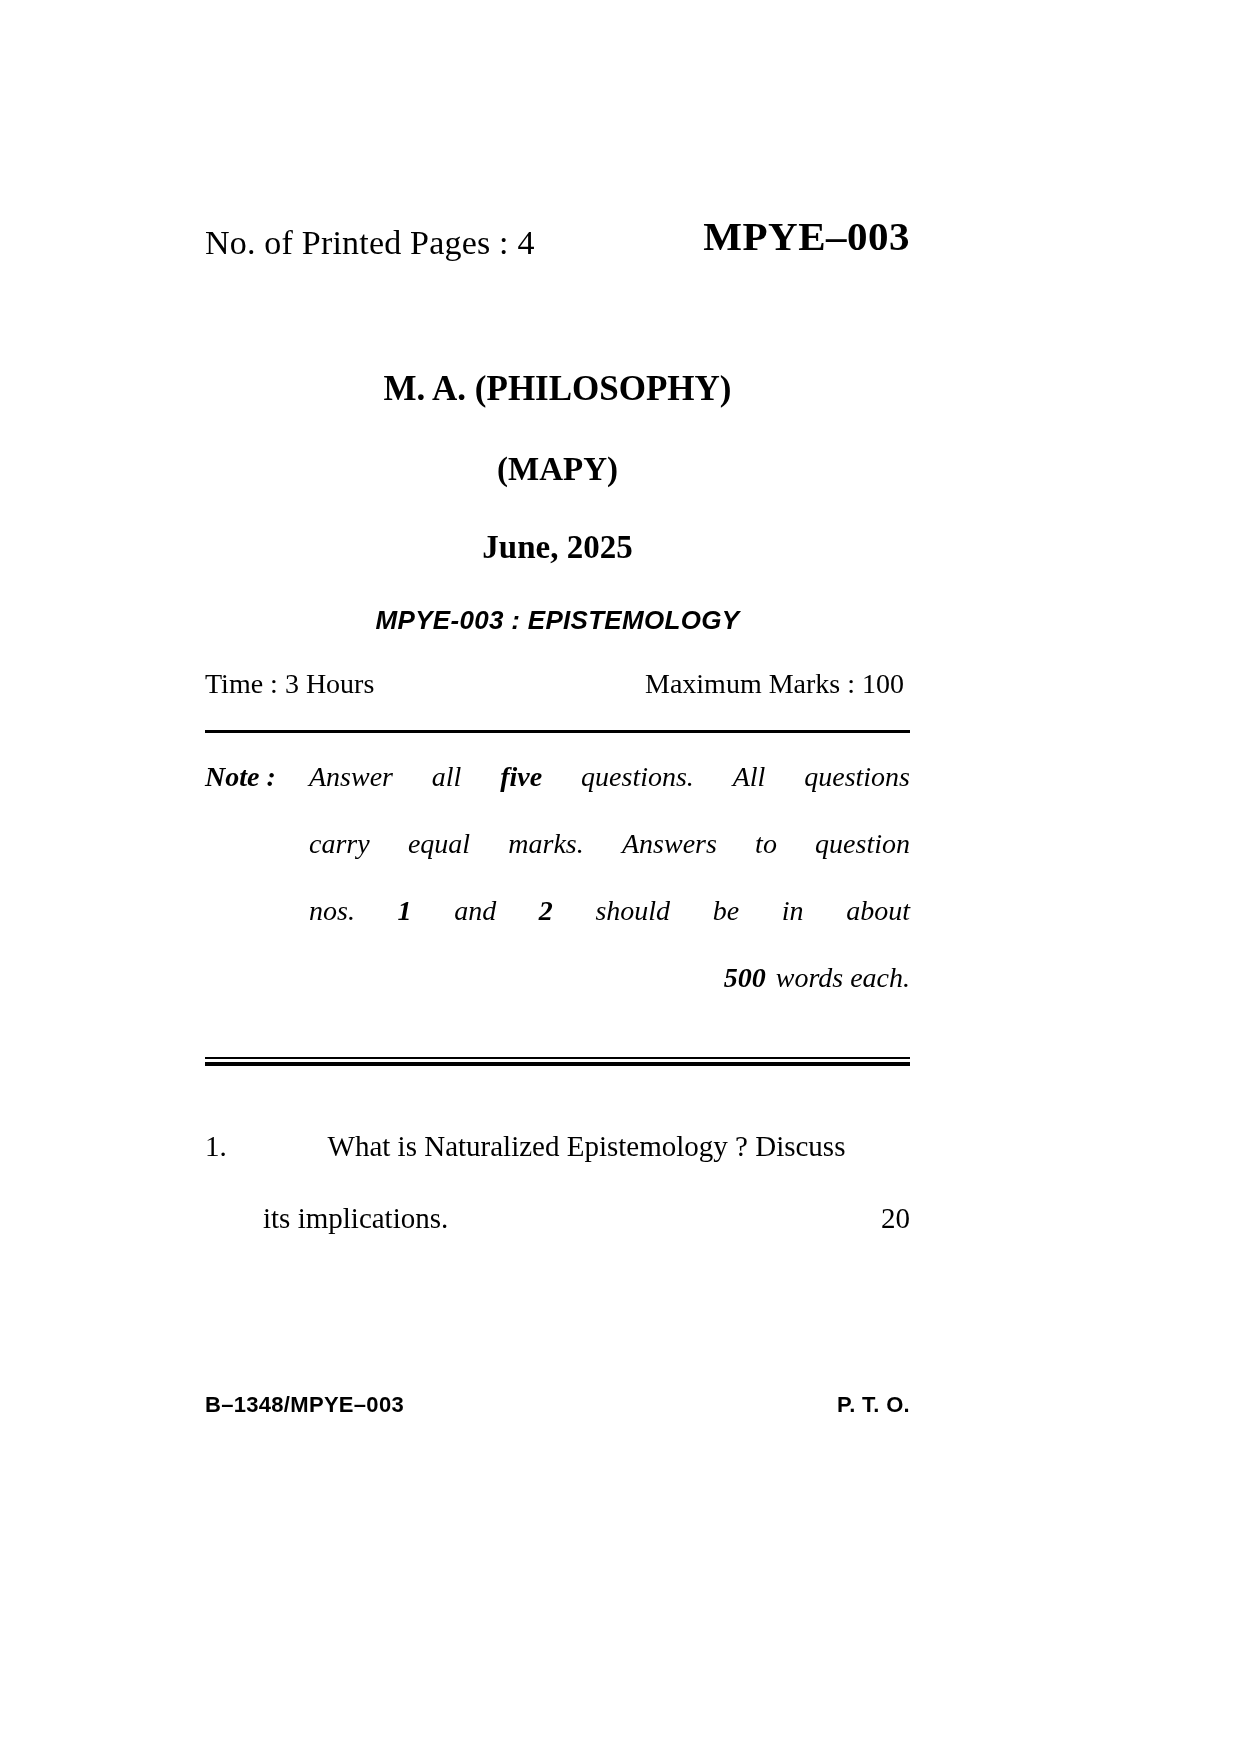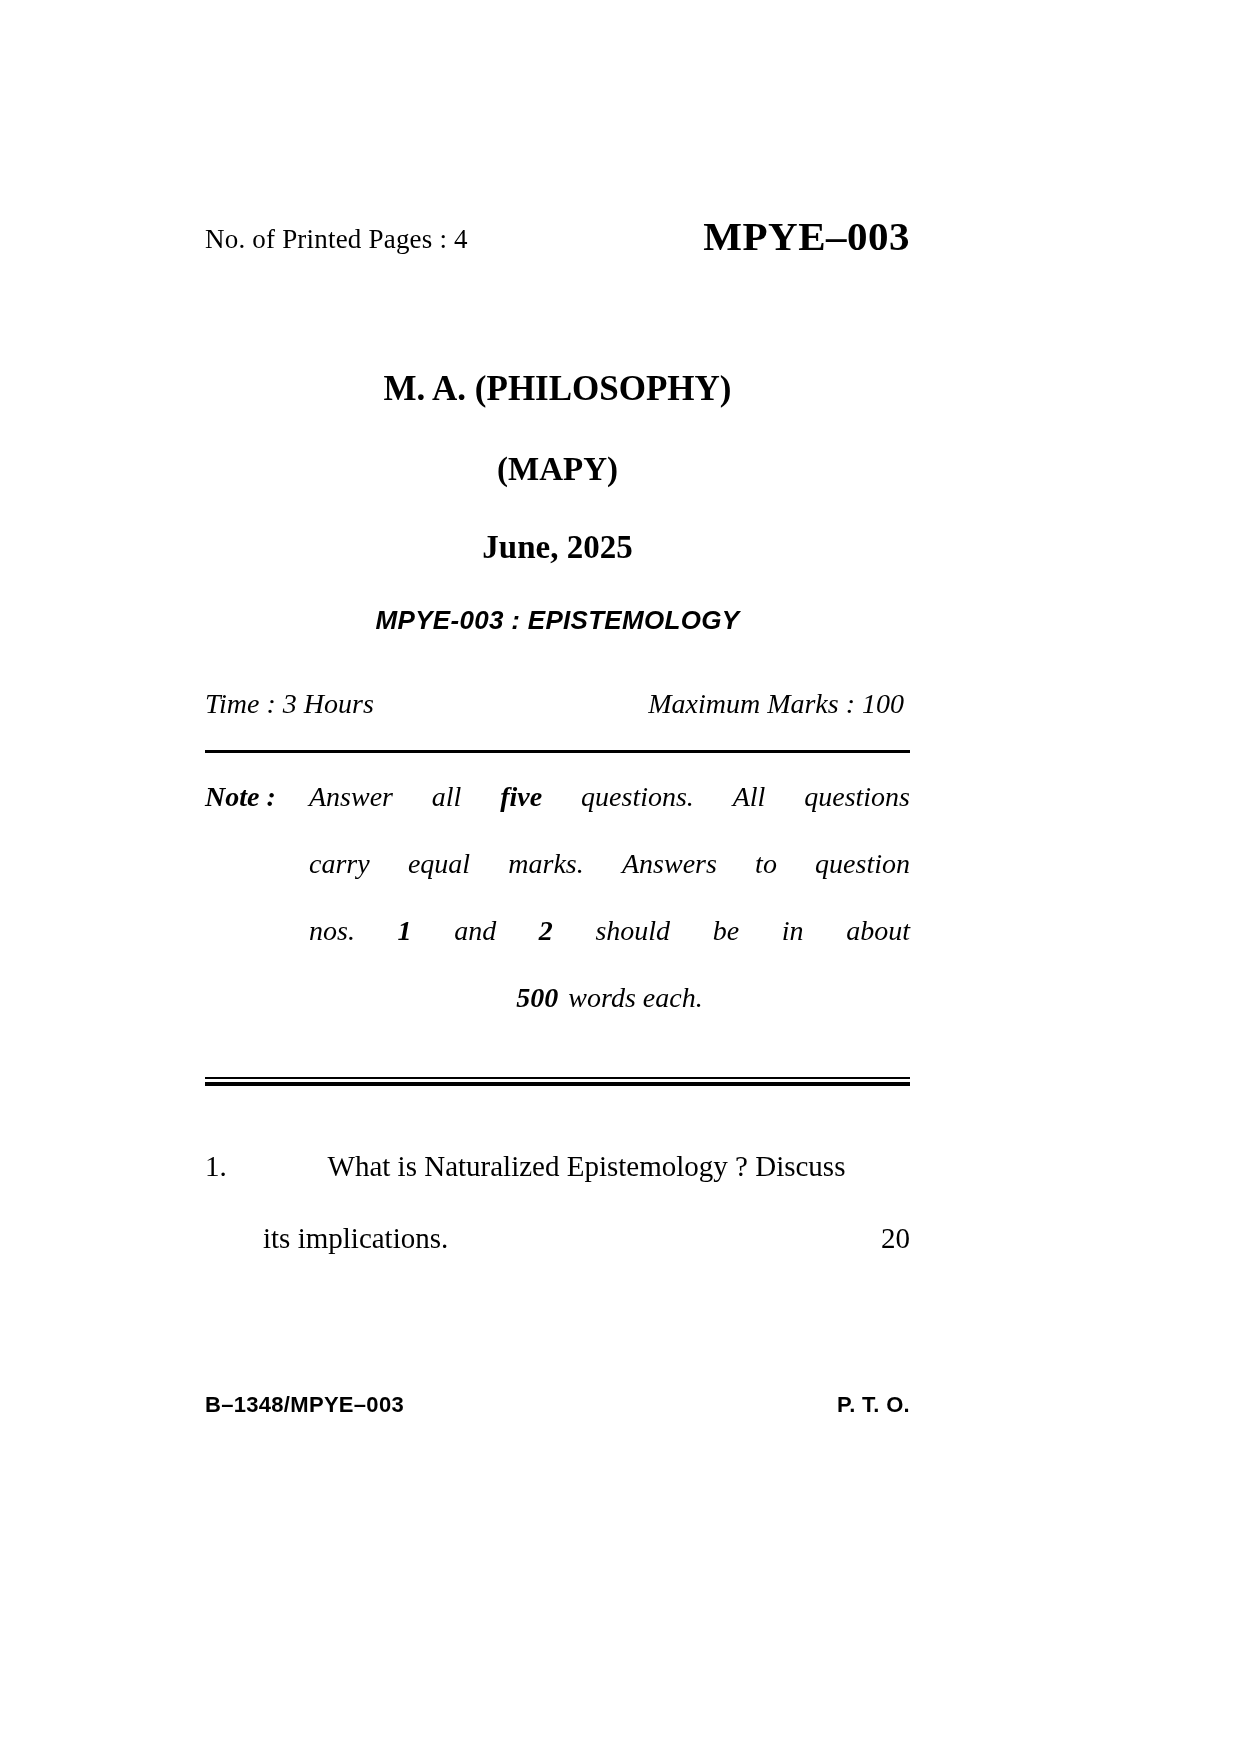--- a/index.html
+++ b/index.html
@@ -36,21 +36,21 @@
   
   .header-row {
     position: relative;
     height: 64px;
     margin-top: 212px;
   }
   .printed-pages {
     position: absolute;
     left: 0;
     top: 12px;
-    font-size: 27px;
+    font-size: 34px;
     letter-spacing: 0.2px;
     white-space: nowrap;
   }
   .course-code {
     position: absolute;
     right: 0;
     top: 0;
     font-size: 41px;
     font-weight: bold;
     letter-spacing: 0.5px;
@@ -77,23 +77,22 @@
     font-weight: bold;
     letter-spacing: 0.3px;
     text-align: center;
     margin-bottom: 0;
     font-style: italic;
   }
 
   
   .timemarks {
     position: relative;
-    margin-top: 52px;
+    margin-top: 32px;
     height: 40px;
-    font-style: italic;
     font-size: 28px;
   }
   .time-text  { position: absolute; left: 0;  top: 0; white-space: nowrap; }
   .marks-text { position: absolute; right: 6px; top: 0; white-space: nowrap; }
 
   
   .rule-single {
     margin-top: 22px;
     border: 0;
     border-top: 3px solid #000;
@@ -139,21 +138,21 @@
   .note-body {
     flex: 1 1 auto;
   }
   .note-line {
     display: flex;
     justify-content: space-between;
     height: 67px;
     white-space: nowrap;
   }
   .note-line.last {
-    justify-content: center;
+    justify-content: flex-end;
   }
   .note-line > span { display: inline-block; }
   .note-line .b { font-weight: bold; font-style: italic; }
   .note-indent { margin-left: 104px; }
 
   
   .questions {
     margin-top: 66px;
     font-size: 29px;
     line-height: 1.0;

